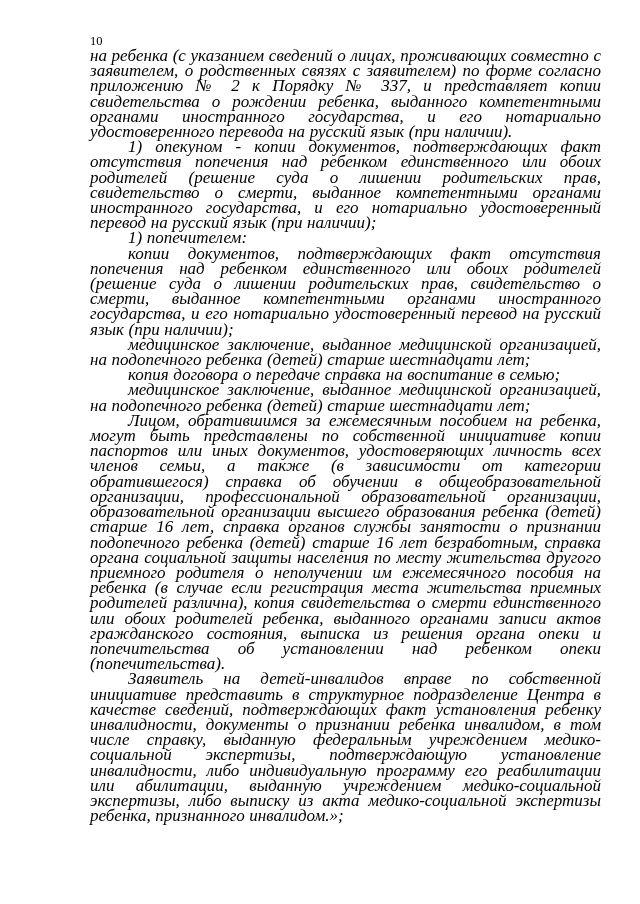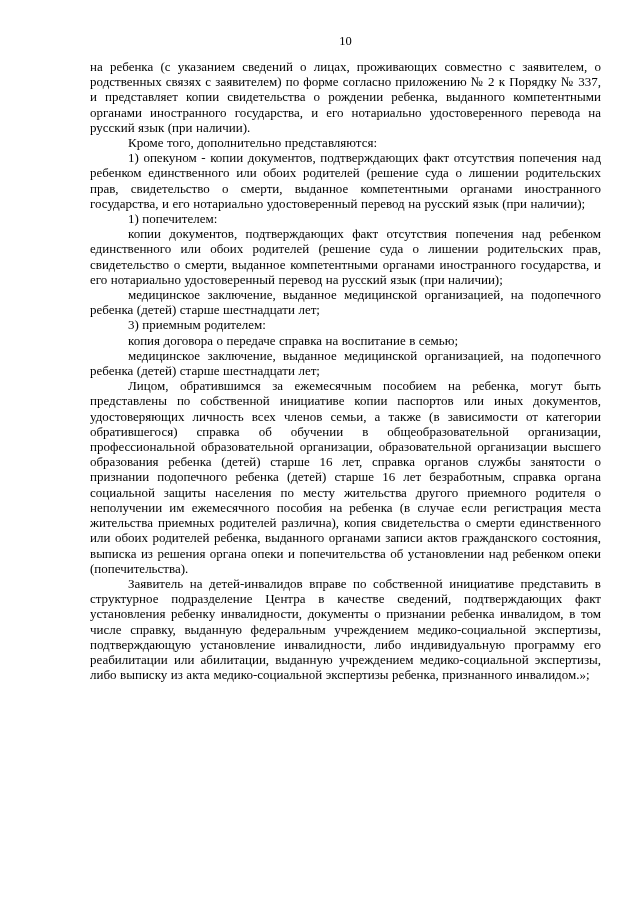--- a/index.html
+++ b/index.html
@@ -12,50 +12,48 @@
     width: 640px;
     height: 904px;
     box-sizing: border-box;
     background: #ffffff;
     color: #000000;
     font-family: "Liberation Serif", "DejaVu Serif", serif;
     padding: 34px 39px 30px 90px;
     overflow: hidden;
   }
   .page-number {
-    text-align: center;
+    text-align: left;
     font-size: 12.5px;
     line-height: 14px;
-    margin-bottom: 11px;
   }
   .doc-body {
-    font-size: 13px;
+    font-size: 17px;
     line-height: 15.2px;
+    font-style: italic;
   }
   .doc-body p.para {
     margin: 0;
     text-align: justify;
     text-justify: inter-word;
     word-spacing: 0.02em;
   }
   .doc-body p.para.indent {
     text-indent: 38px;
   }
 </style>
 </head>
 <body>
 
 <div class="page">
   <div class="page-number">10</div>
   <div class="doc-body">
       <p class="para">на ребенка (с указанием сведений о лицах, проживающих совместно с заявителем, о родственных связях с заявителем) по форме согласно приложению № 2 к Порядку № 337, и представляет копии свидетельства о рождении ребенка, выданного компетентными органами иностранного государства, и его нотариально удостоверенного перевода на русский язык (при наличии).</p>
-      <p class="para indent">Кроме того, дополнительно представляются:</p>
       <p class="para indent">1) опекуном - копии документов, подтверждающих факт отсутствия попечения над ребенком единственного или обоих родителей (решение суда о лишении родительских прав, свидетельство о смерти, выданное компетентными органами иностранного государства, и его нотариально удостоверенный перевод на русский язык (при наличии);</p>
       <p class="para indent">1) попечителем:</p>
       <p class="para indent">копии документов, подтверждающих факт отсутствия попечения над ребенком единственного или обоих родителей (решение суда о лишении родительских прав, свидетельство о смерти, выданное компетентными органами иностранного государства, и его нотариально удостоверенный перевод на русский язык (при наличии);</p>
       <p class="para indent">медицинское заключение, выданное медицинской организацией, на подопечного ребенка (детей) старше шестнадцати лет;</p>
-      <p class="para indent">3) приемным родителем:</p>
       <p class="para indent">копия договора о передаче справка на воспитание в семью;</p>
       <p class="para indent">медицинское заключение, выданное медицинской организацией, на подопечного ребенка (детей) старше шестнадцати лет;</p>
       <p class="para indent">Лицом, обратившимся за ежемесячным пособием на ребенка, могут быть представлены по собственной инициативе копии паспортов или иных документов, удостоверяющих личность всех членов семьи, а также (в зависимости от категории обратившегося) справка об обучении в общеобразовательной организации, профессиональной образовательной организации, образовательной организации высшего образования ребенка (детей) старше 16 лет, справка органов службы занятости о признании подопечного ребенка (детей) старше 16 лет безработным, справка органа социальной защиты населения по месту жительства другого приемного родителя о неполучении им ежемесячного пособия на ребенка (в случае если регистрация места жительства приемных родителей различна), копия свидетельства о смерти единственного или обоих родителей ребенка, выданного органами записи актов гражданского состояния, выписка из решения органа опеки и попечительства об установлении над ребенком опеки (попечительства).</p>
       <p class="para indent">Заявитель на детей-инвалидов вправе по собственной инициативе представить в структурное подразделение Центра в качестве сведений, подтверждающих факт установления ребенку инвалидности, документы о признании ребенка инвалидом, в том числе справку, выданную федеральным учреждением медико-социальной экспертизы, подтверждающую установление инвалидности, либо индивидуальную программу его реабилитации или абилитации, выданную учреждением медико-социальной экспертизы, либо выписку из акта медико-социальной экспертизы ребенка, признанного инвалидом.»;</p>
     </div>
 </div>
 
 </body></html>

